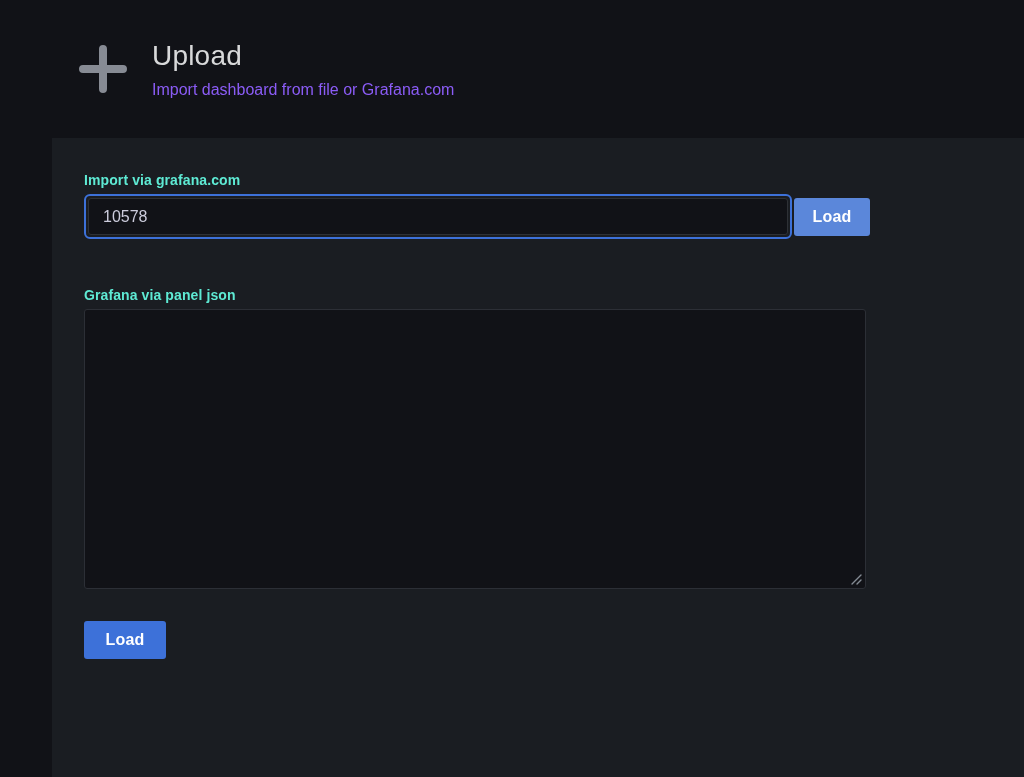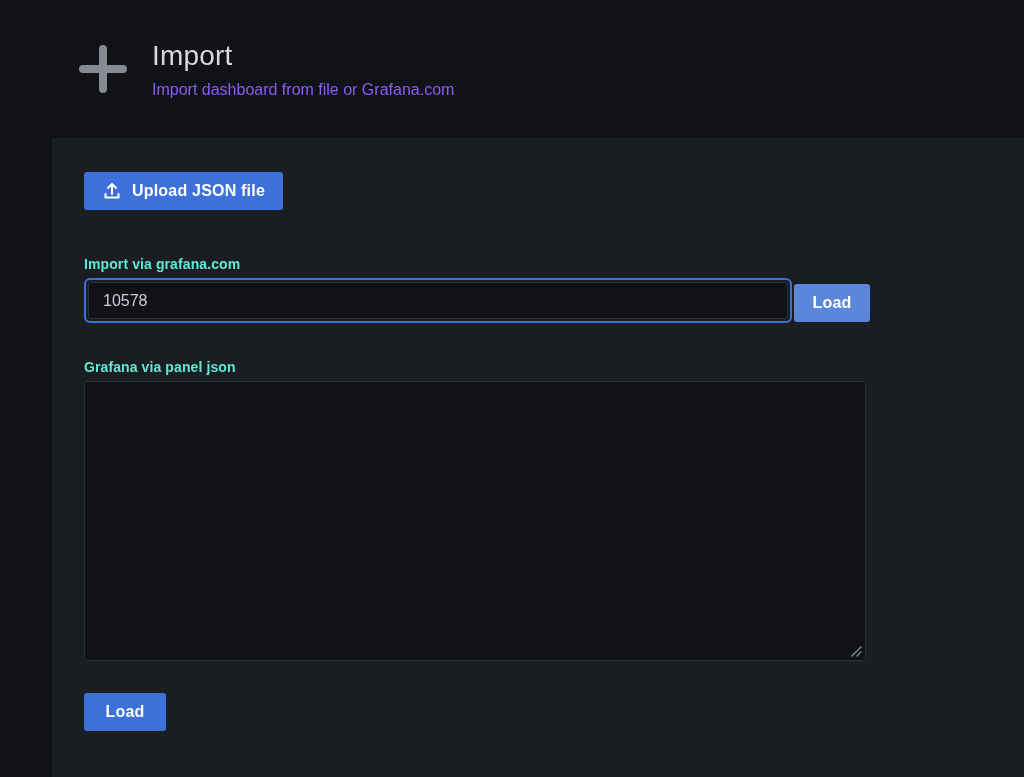--- a/index.html
+++ b/index.html
@@ -76,22 +76,22 @@
     display: block;
     font-size: 14px;
     font-weight: 700;
     color: #5eead4;
     margin-bottom: 6px;
     letter-spacing: 0.1px;
   }
 
   .gcom-row {
     display: flex;
-    align-items: center;
-    margin-bottom: 36px;
+    align-items: flex-start;
+    margin-bottom: 48px;
   }
   .input-focus-ring {
     border: 2px solid #3d71d9;
     border-radius: 6px;
     padding: 2px;
     background: transparent;
   }
   .text-input {
     width: 700px;
     height: 37px;
@@ -141,37 +141,28 @@
 </head>
 <body>
 
 <div class="page-header">
   <span class="header-icon">
     <svg width="50" height="50" viewBox="0 0 50 50" fill="none">
       <path d="M25 5 V45 M5 25 H45" stroke="#878b94" stroke-width="8" stroke-linecap="round"></path>
     </svg>
   </span>
   <div class="header-titles">
-    <div class="page-title">Import</div>
+    <div class="page-title">Upload</div>
     <div class="page-subtitle">Import dashboard from file or Grafana.com</div>
   </div>
 </div>
 
 <div class="content-panel">
 
   
-  <button class="btn upload-btn">
-    <span class="btn-icon">
-      <svg width="20" height="20" viewBox="0 0 20 20" fill="none">
-        <path d="M10 13 V3.5 M6 7 L10 3 L14 7" stroke="#ffffff" stroke-width="2" stroke-linecap="round" stroke-linejoin="round"></path>
-        <path d="M3.5 13 V16.5 H16.5 V13" stroke="#ffffff" stroke-width="2" stroke-linecap="round" stroke-linejoin="round"></path>
-      </svg>
-    </span>
-    <span>Upload JSON file</span>
-  </button>
 
   
   <label class="field-label">Import via grafana.com</label>
   <div class="gcom-row">
     <div class="input-focus-ring">
       <input class="text-input" type="text" value="10578" style="">
     </div>
     <button class="btn btn-light gcom-load-btn">Load</button>
   </div>
 

